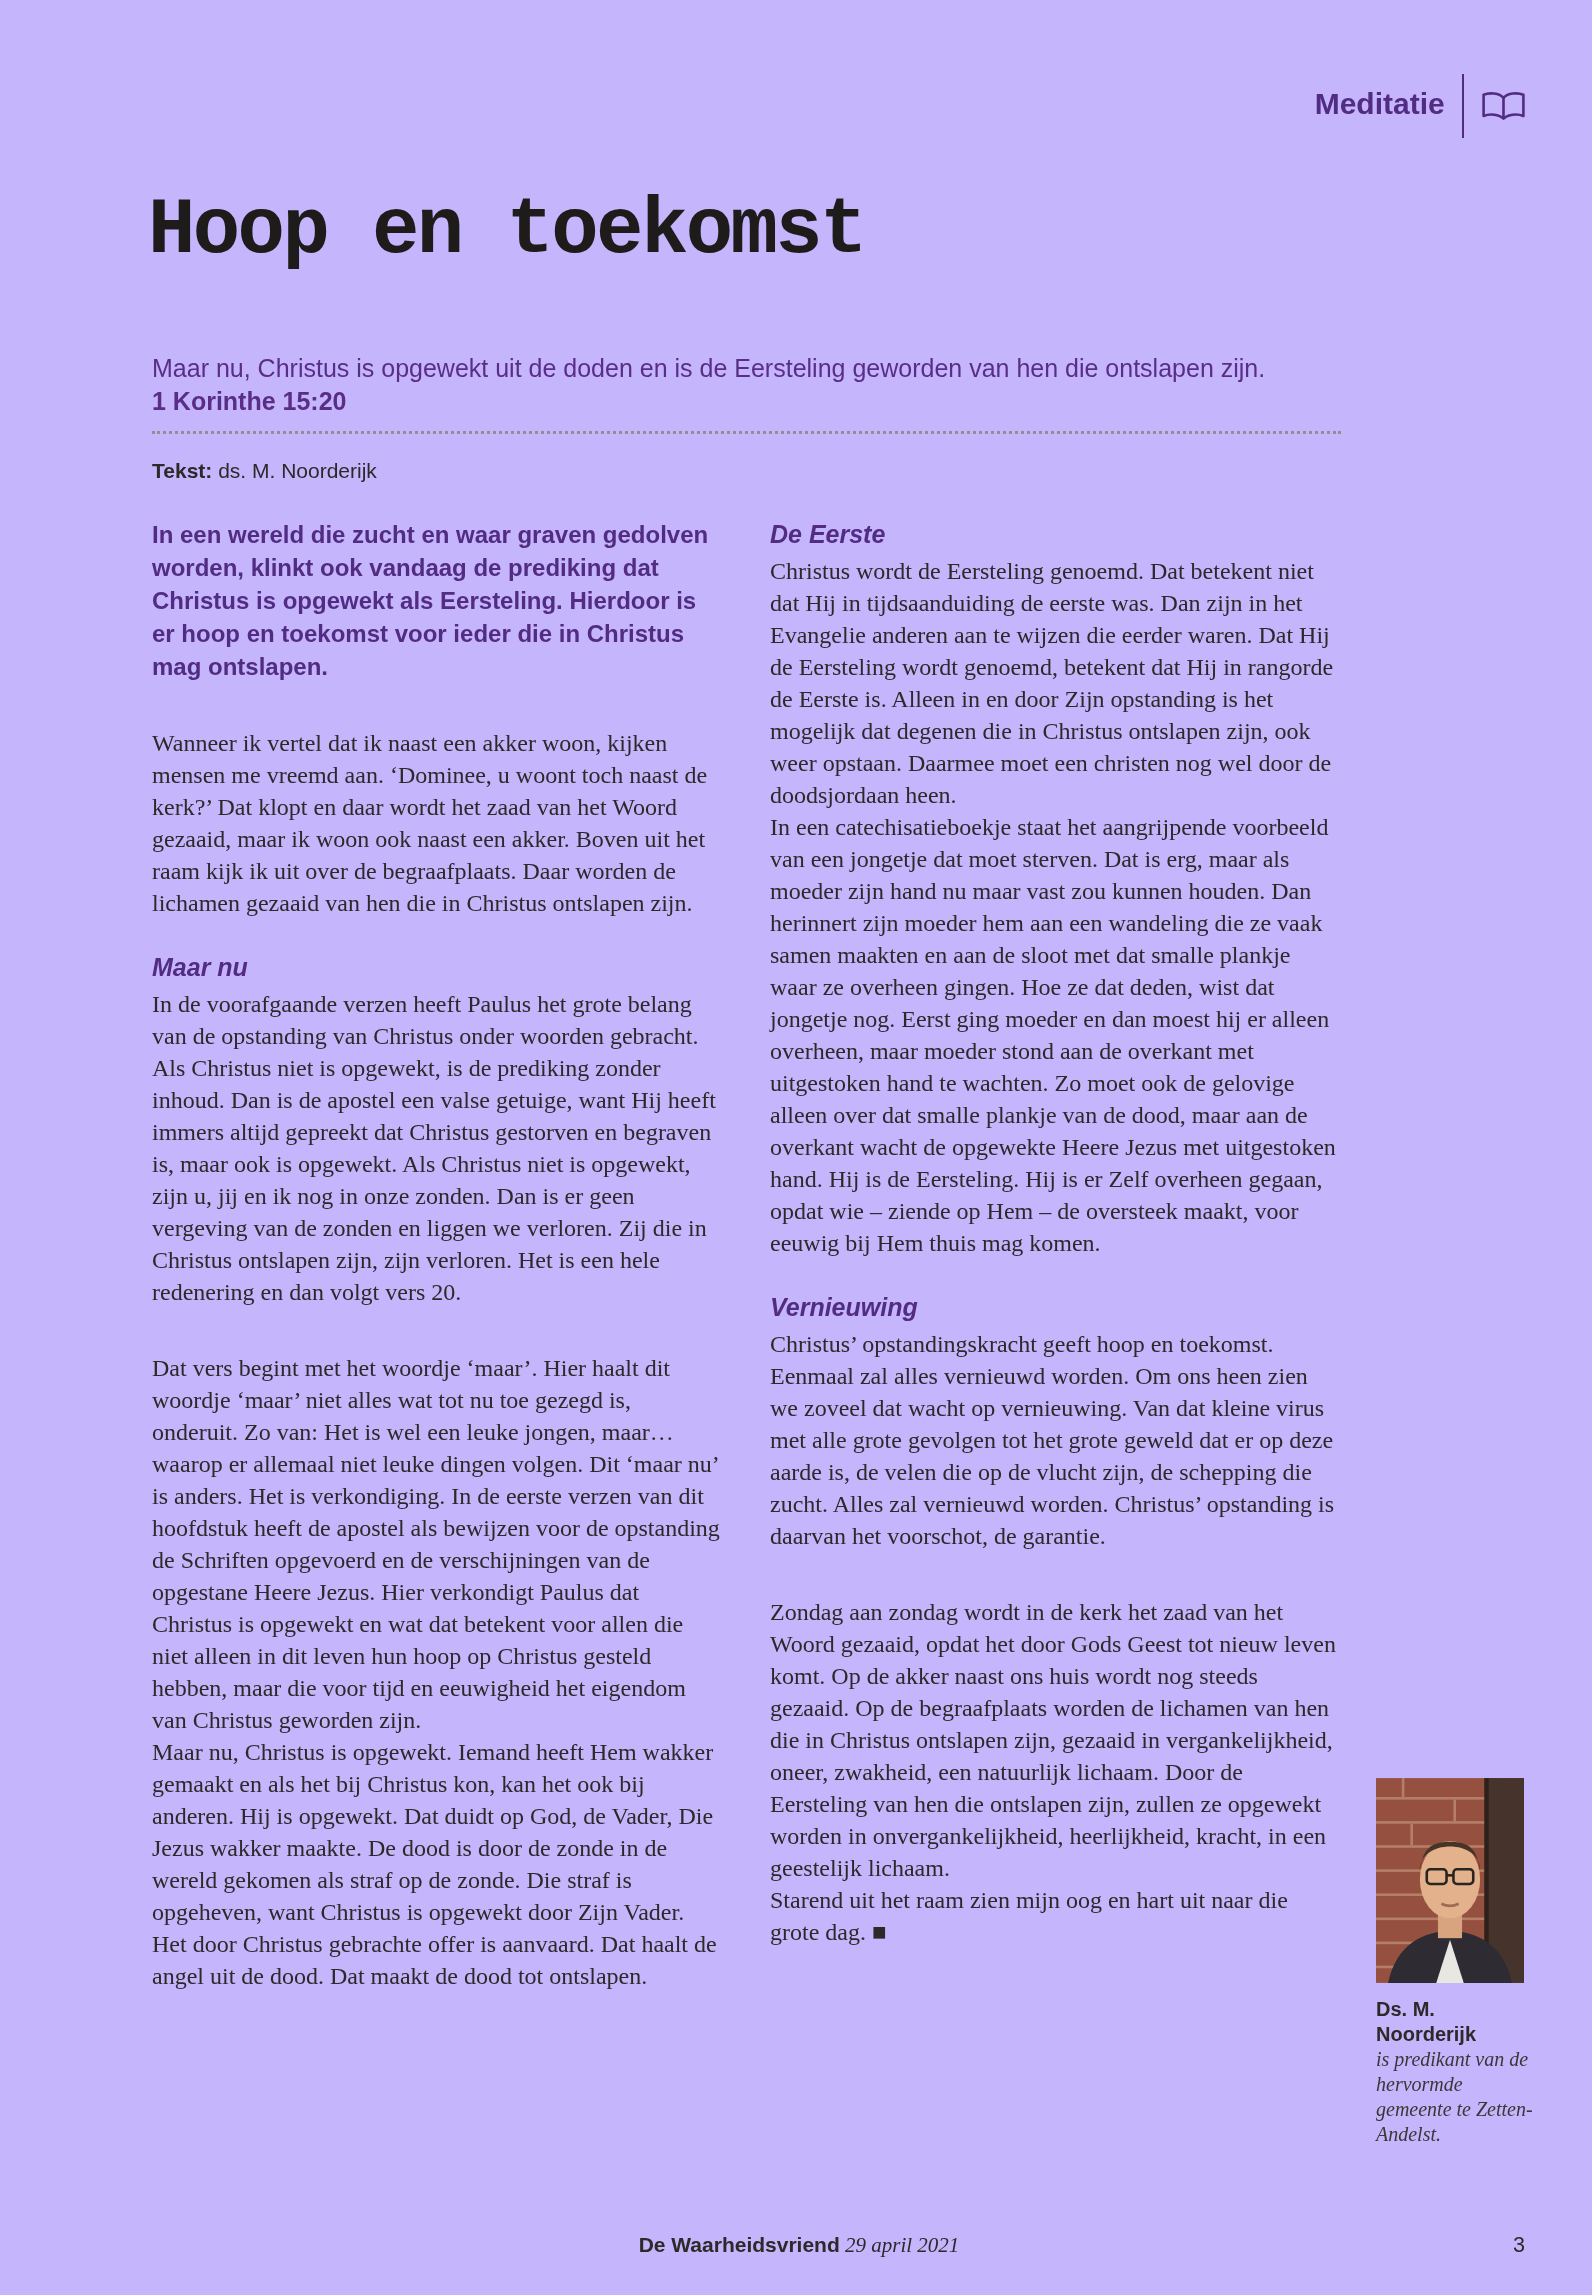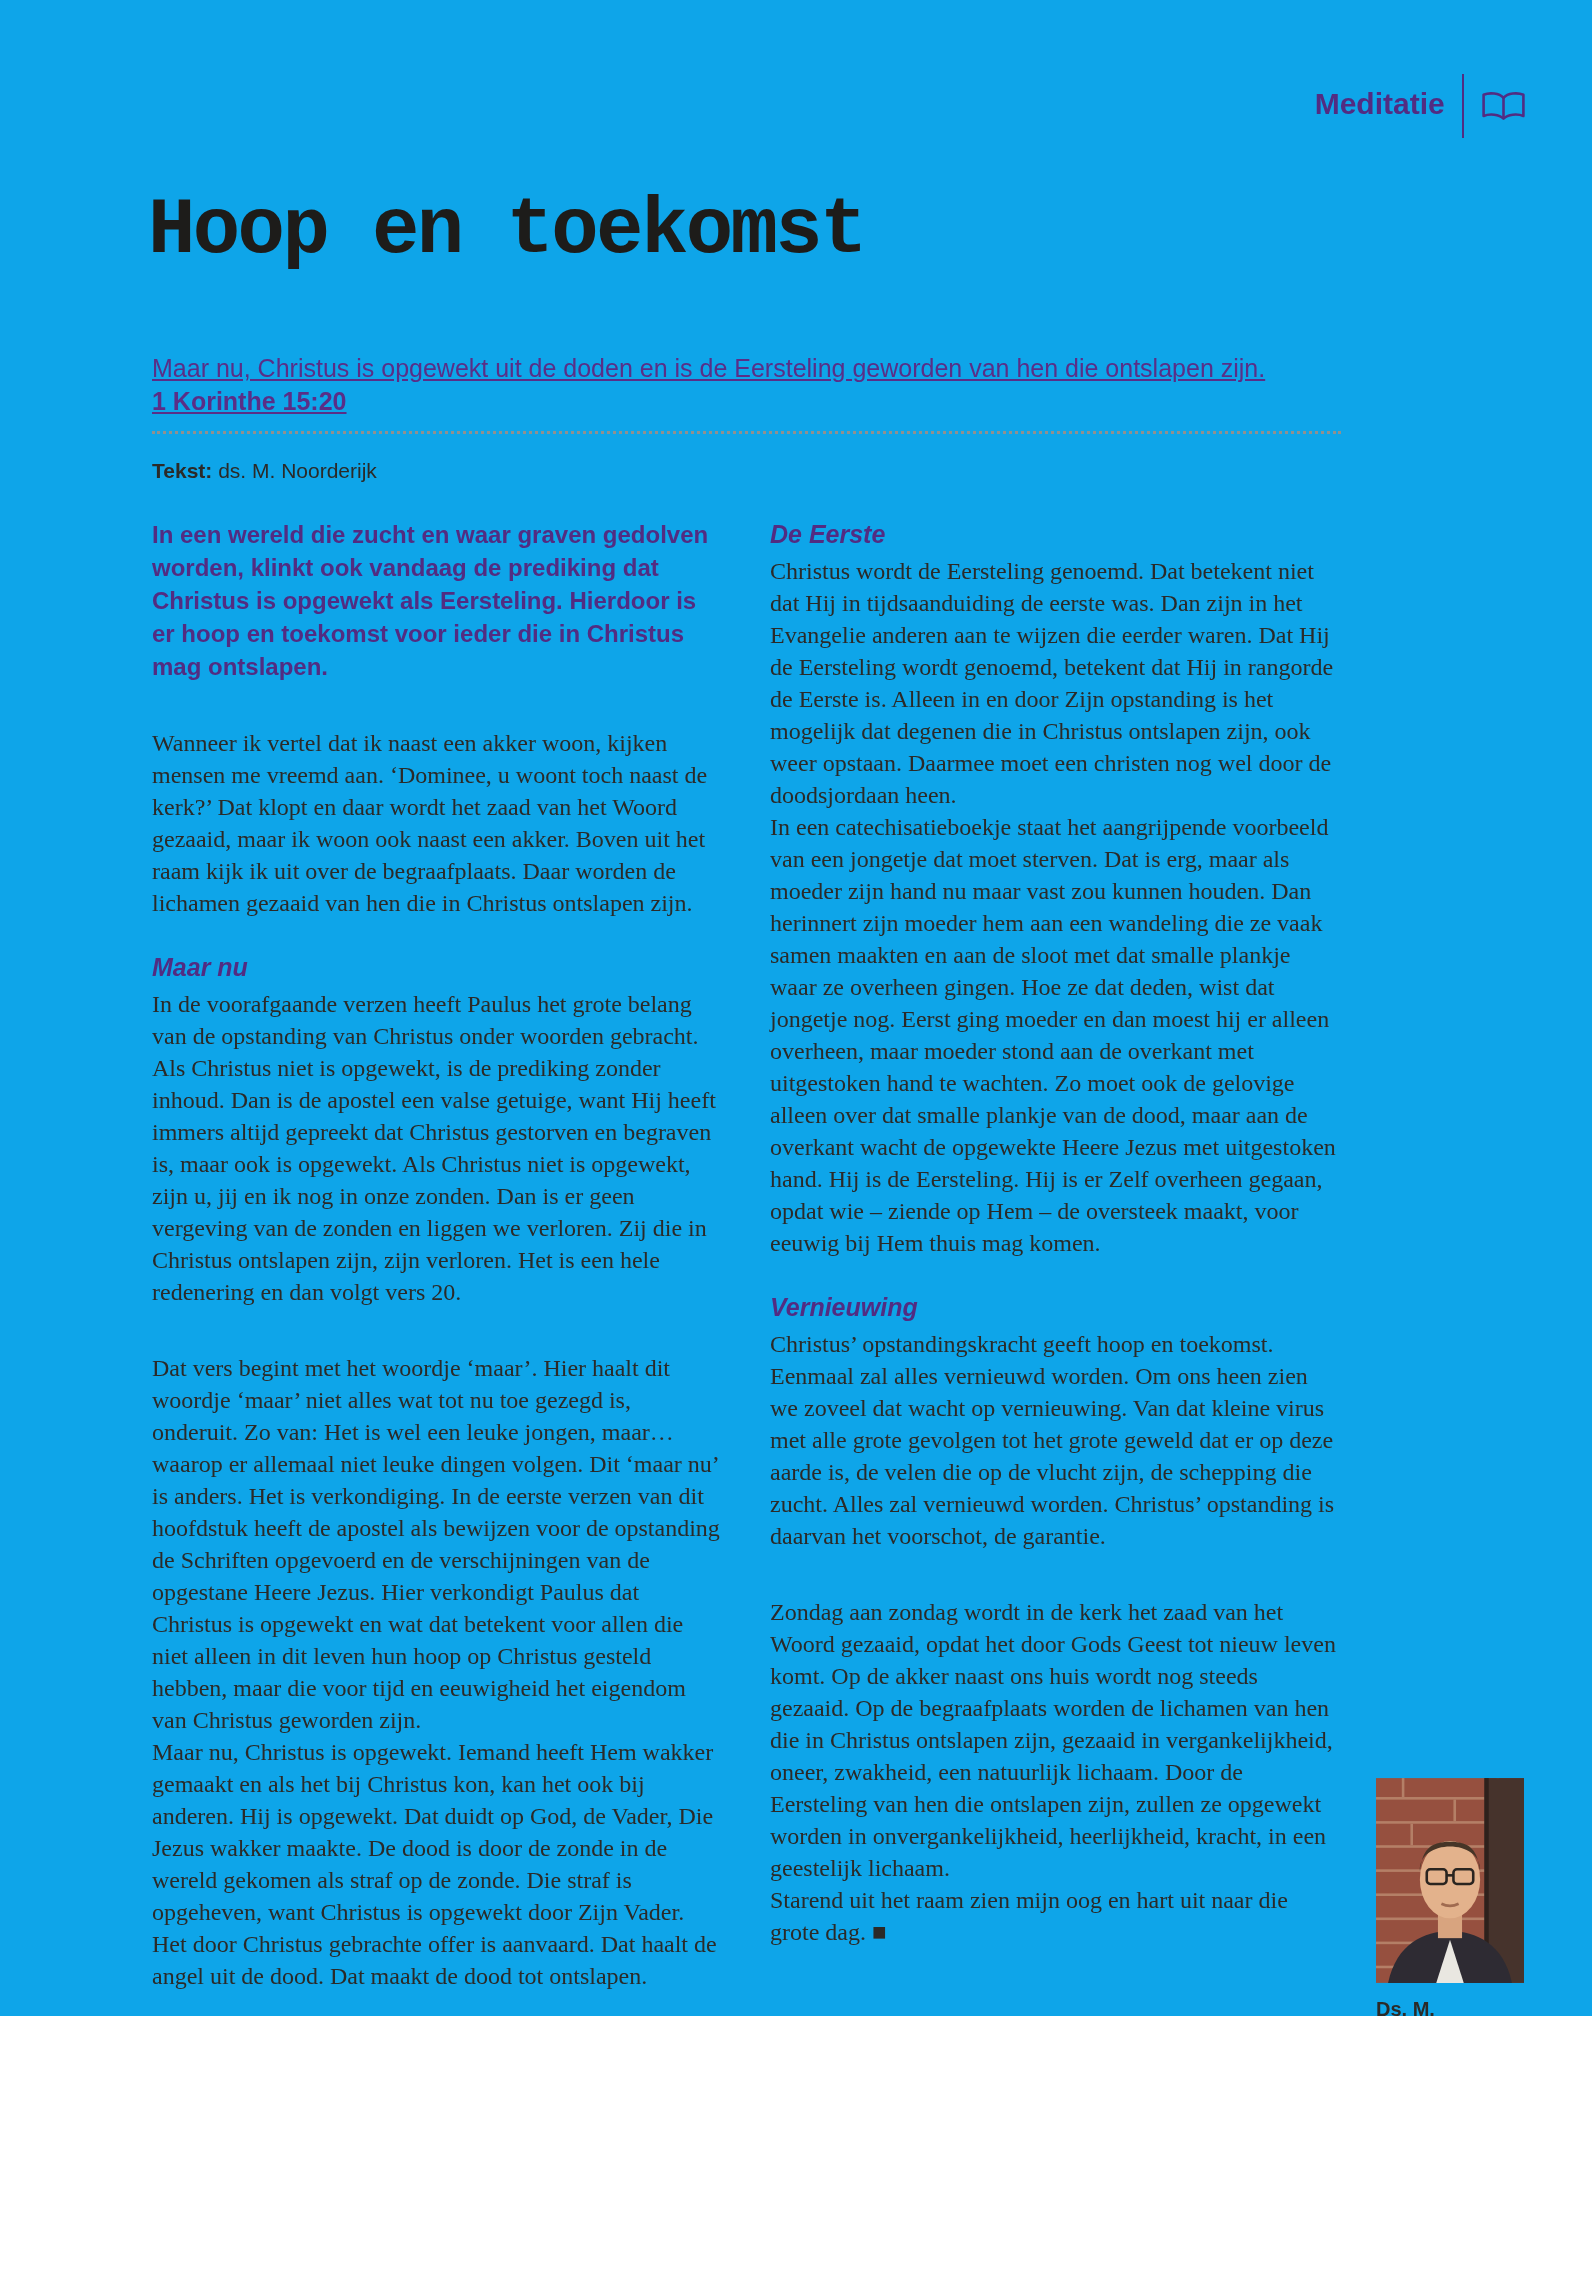--- a/index.html
+++ b/index.html
@@ -1,21 +1,21 @@
 <!DOCTYPE html>
 <html lang="nl" style="font-size:14px"><head>
 <meta charset="utf-8">
 <style>
   * { margin:0; padding:0; box-sizing:border-box; }
   html, body { background:#ffffff; }
   .page {
     position:relative;
     width:1592px;
-    height:2016px;
-    background:#0ea5e9;
+    height:2295px;
+    background:#c4b5fd;
     font-family:"Liberation Serif", serif;
     color:#2b2a28;
     overflow:hidden;
   }
 
   
   .top-right {
     position:absolute;
     top:74px;
     right:66px;
@@ -52,21 +52,20 @@
   }
   .verse-block {
     position:absolute;
     left:152px;
     top:352px;
     width:1191px;
     font-family:"Liberation Sans", sans-serif;
     font-size:25px;
     line-height:33px;
     color:#5a2e87;
-    text-decoration:underline;
   }
   .verse-ref { font-weight:bold; }
 
   .dotted-rule {
     position:absolute;
     left:152px;
     top:431px;
     width:1189px;
     border-top:3.5px dotted #909090;
   }

